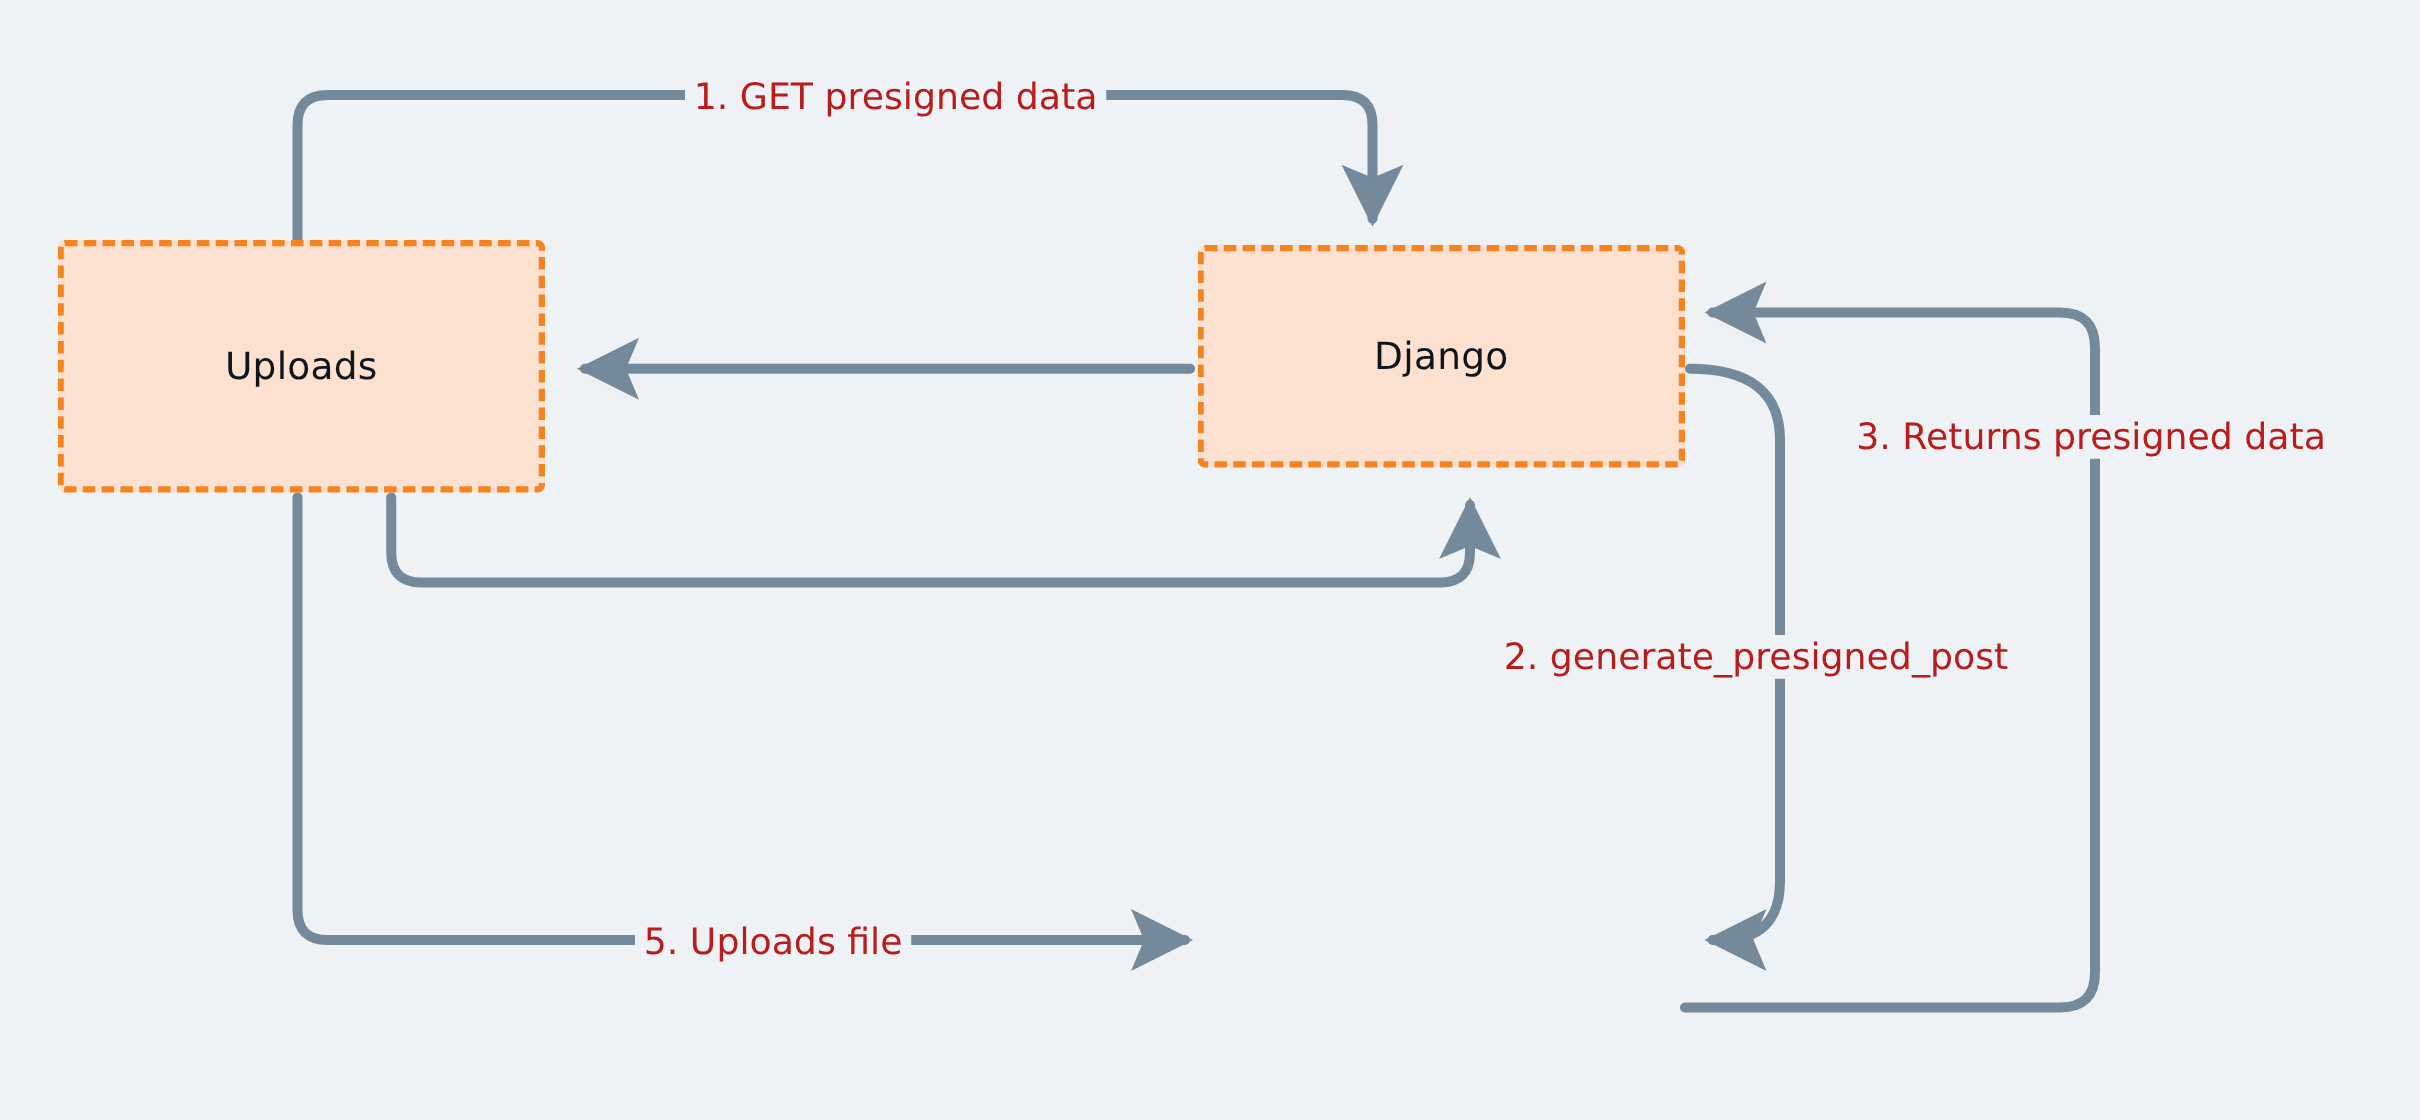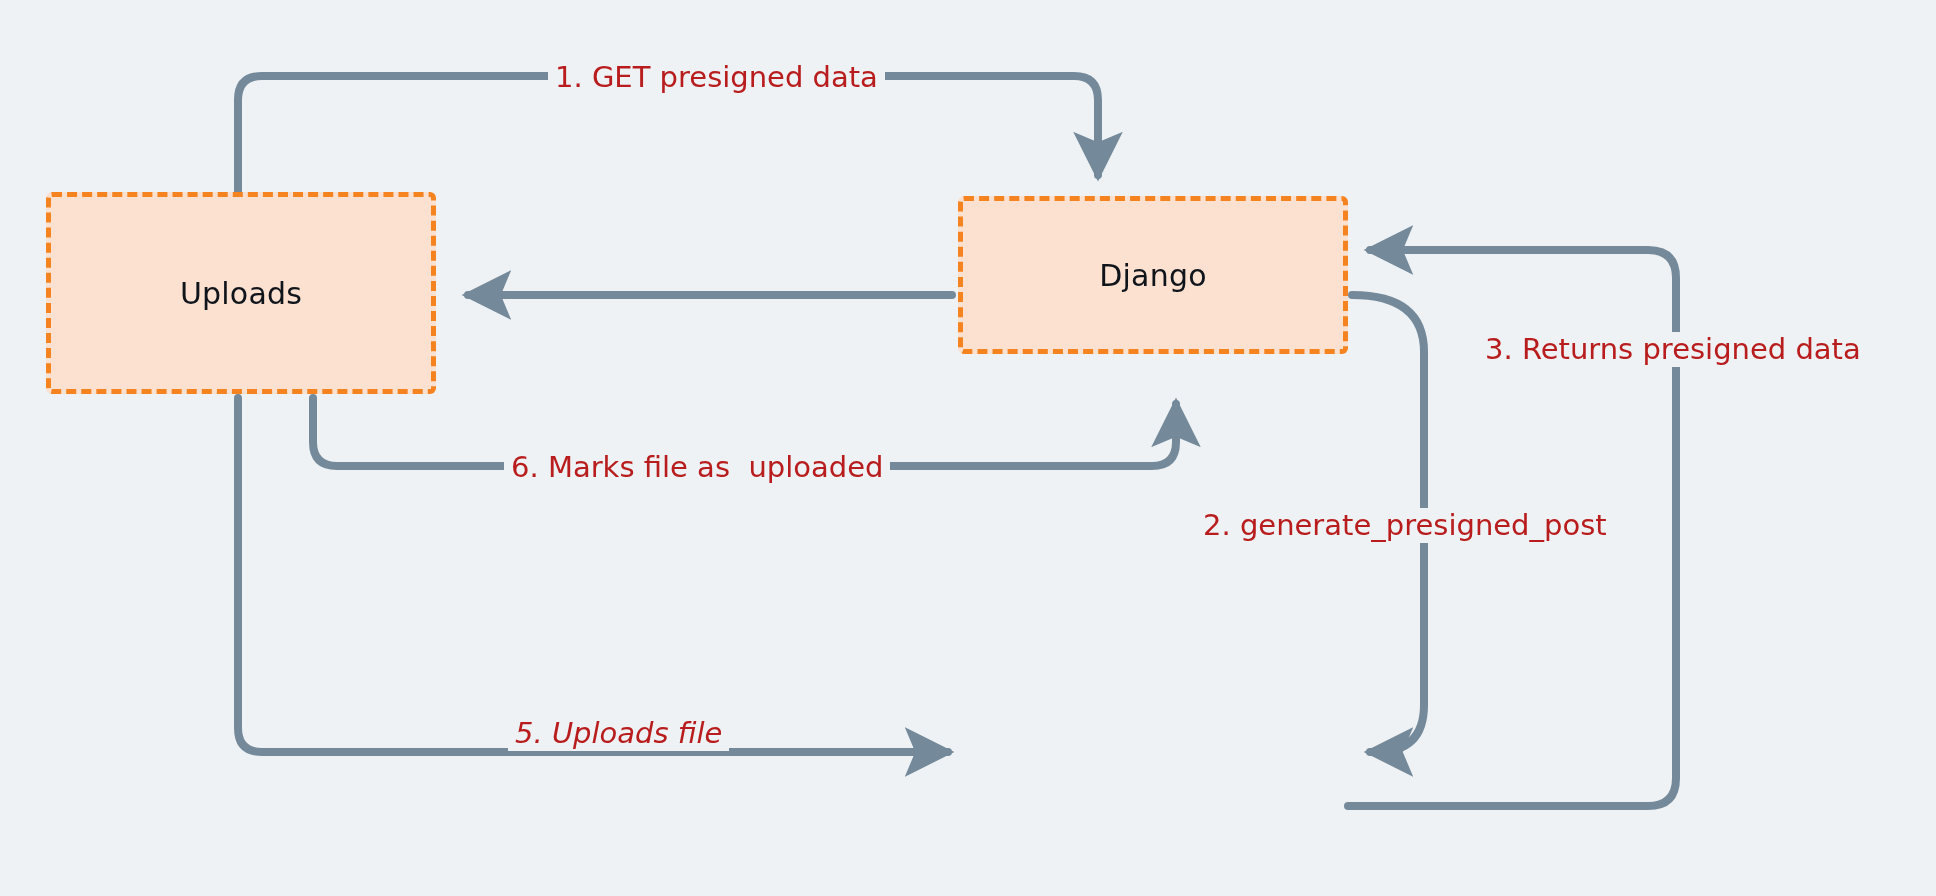--- a/index.html
+++ b/index.html
@@ -64,29 +64,28 @@
       <path d="M238,398 L238,728 Q238,752 262,752 L948,752" marker-end="url(#ah)"></path>
 
       <path d="M313,398 L313,442 Q313,466 337,466 L1152,466 Q1176,466 1176,442 L1176,404" marker-end="url(#ah)"></path>
     </g>
   </svg>
 
   <div class="node" style="left:46px;top:192px;width:390px;height:202px;">
     <span class="node-label">Uploads</span>
   </div>
 
-  <div class="node" style="left:958px;top:196px;width:390px;height:158px;">
+  <div class="node" style="left:958px;top:196px;width:390px;height:178px;">
     <span class="node-label">Django</span>
   </div>
 
 
   <div class="edge-label" style="left:548px;top:60px;">1. GET presigned data</div>
 
 
   <div class="edge-label" style="left:1478px;top:332px;">3. Returns presigned data</div>
 
-  <div class="edge-label" style="left:504px;top:450px;">6. Marks file as  uploaded</div>
 
   <div class="edge-label" style="left:1196px;top:496px;margin-top:12px;">2. generate_presigned_post</div>
 
-  <div class="edge-label" style="left:508px;top:716px;font-style:italic;">5. Uploads file</div>
+  <div class="edge-label" style="left:508px;top:736px;">5. Uploads file</div>
 
 </div>
 
 </body></html>

